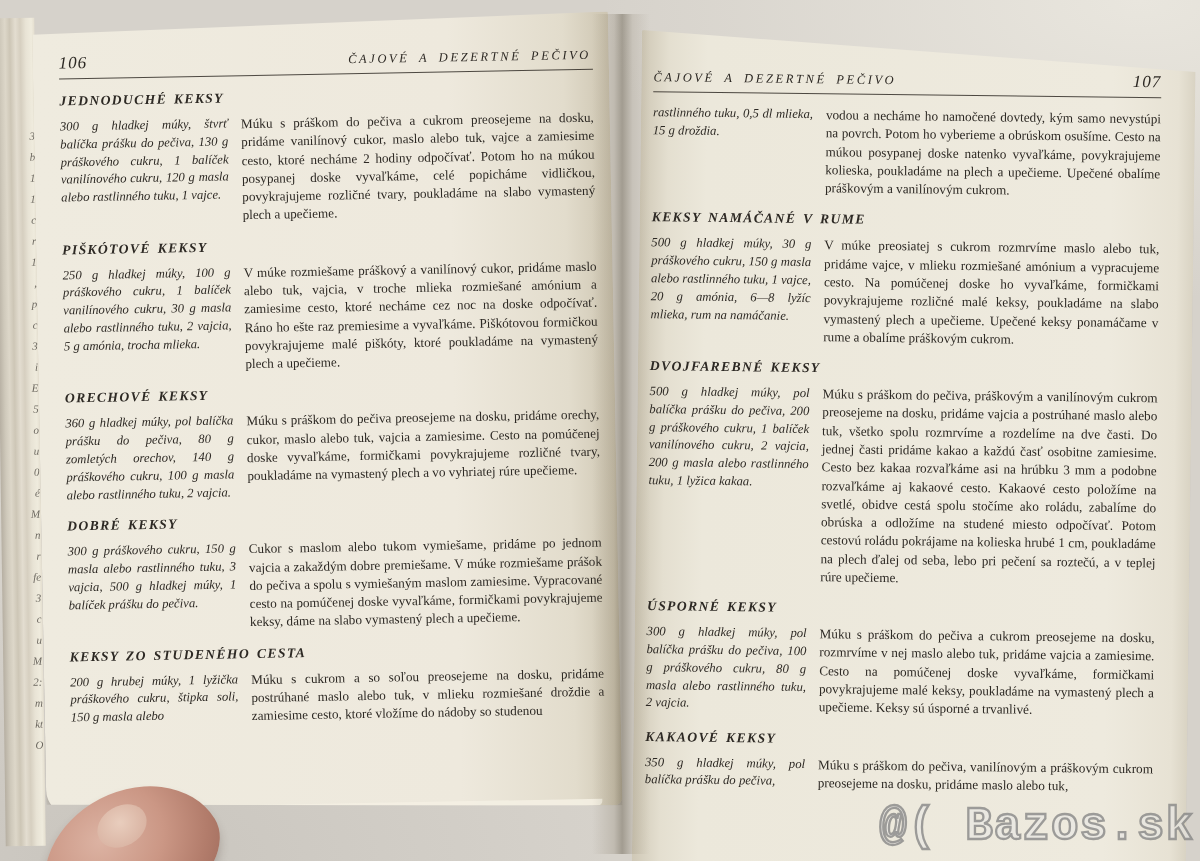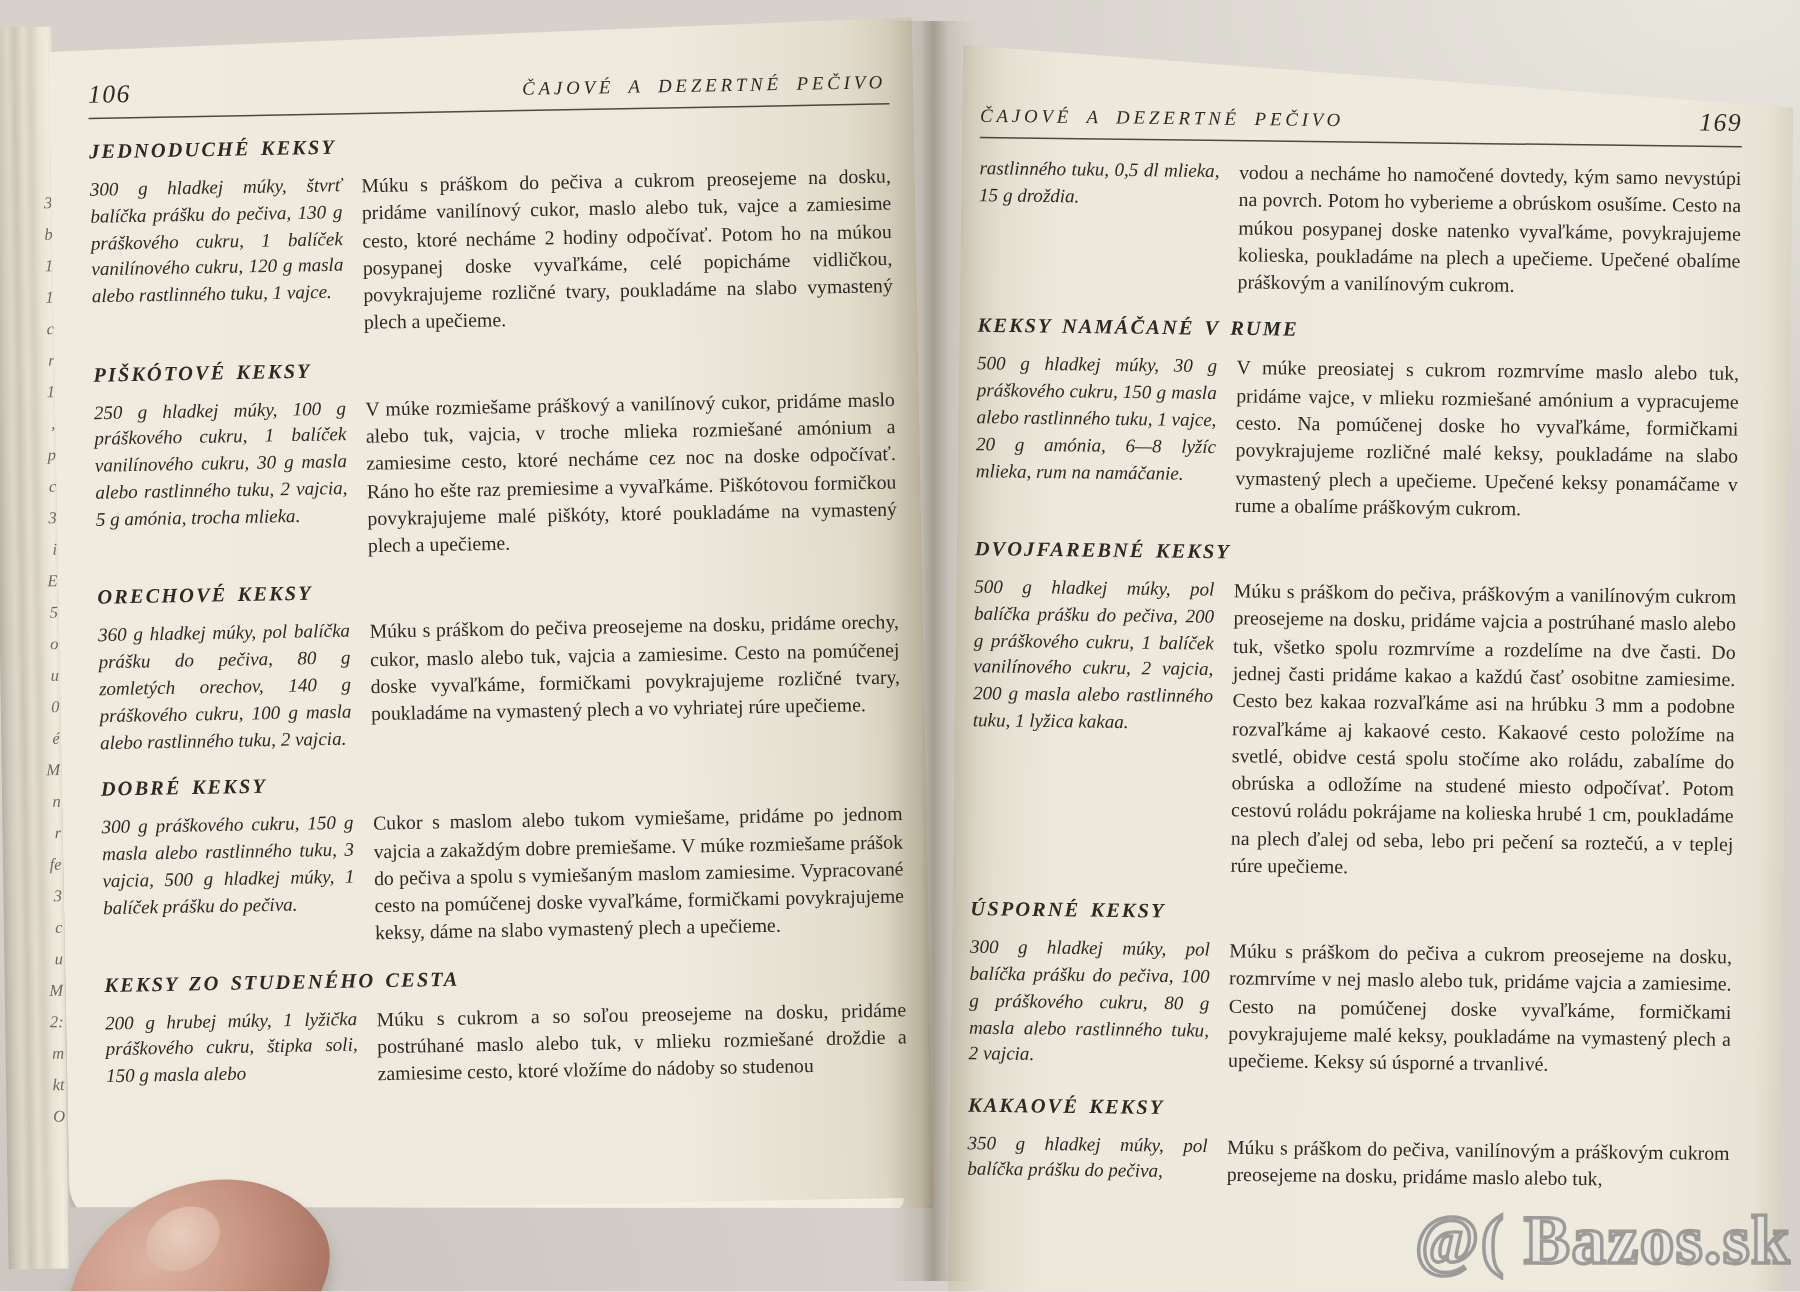--- a/index.html
+++ b/index.html
@@ -55,21 +55,21 @@
   
   .thumb{position:absolute;left:36px;top:792px;width:186px;height:130px;z-index:6;
     background:radial-gradient(ellipse at 42% 28%,#dcb3a3 0%,#cb9785 42%,#b27c6b 72%,#9c6a5b 95%);
     border-radius:48% 52% 46% 54%/55% 60% 40% 45%;
     transform:rotate(-32deg);box-shadow:-4px 6px 10px rgba(60,40,30,.25);}
   .nail{position:absolute;left:96px;top:806px;width:52px;height:40px;z-index:7;
     background:radial-gradient(ellipse at 50% 40%,#ecd4c4 0%,#dcb9a8 70%,rgba(220,185,168,0) 100%);
     border-radius:50%;transform:rotate(-30deg);opacity:.85;}
   
   .watermark{position:absolute;right:6px;bottom:8px;z-index:8;
-    font-family:Liberation Serif, serif;font-weight:bold;
+    font-family:Liberation Mono, monospace;font-weight:bold;
     font-size:46px;letter-spacing:1px;
     color:rgba(190,190,190,.18);
     -webkit-text-stroke:2.3px rgba(125,125,125,.72);
     text-shadow:0 0 1px rgba(255,255,255,.4);}
 </style>
 </head>
 <body>
 
 <div class="scene">
 
@@ -152,21 +152,21 @@
         <div class="instr">Múku s cukrom a so soľou preosejeme na dosku, pridáme postrúhané maslo alebo tuk, v mlieku rozmiešané droždie a zamiesime cesto, ktoré vložíme do nádoby so studenou</div>
       </div>
     </div>
   </div>
 
   <div class="gutter"></div>
 
   <div class="page page-right">
     <div class="page-head">
       <span class="running">ČAJOVÉ A DEZERTNÉ PEČIVO</span>
-      <span class="pnum">169</span>
+      <span class="pnum">107</span>
     </div>
     <hr class="rule">
 
     <div class="cols cont">
       <div class="ing">rastlinného tuku, 0,5 dl mlieka, 15 g droždia.</div>
       <div class="instr">vodou a necháme ho namočené dovtedy, kým samo nevystúpi na povrch. Potom ho vyberieme a obrúskom osušíme. Cesto na múkou posypanej doske natenko vyvaľkáme, povykrajujeme kolieska, poukladáme na plech a upečieme. Upečené obalíme práškovým a vanilínovým cukrom.</div>
     </div>
 
     <div class="section">
       <h3>KEKSY NAMÁČANÉ V RUME</h3>

